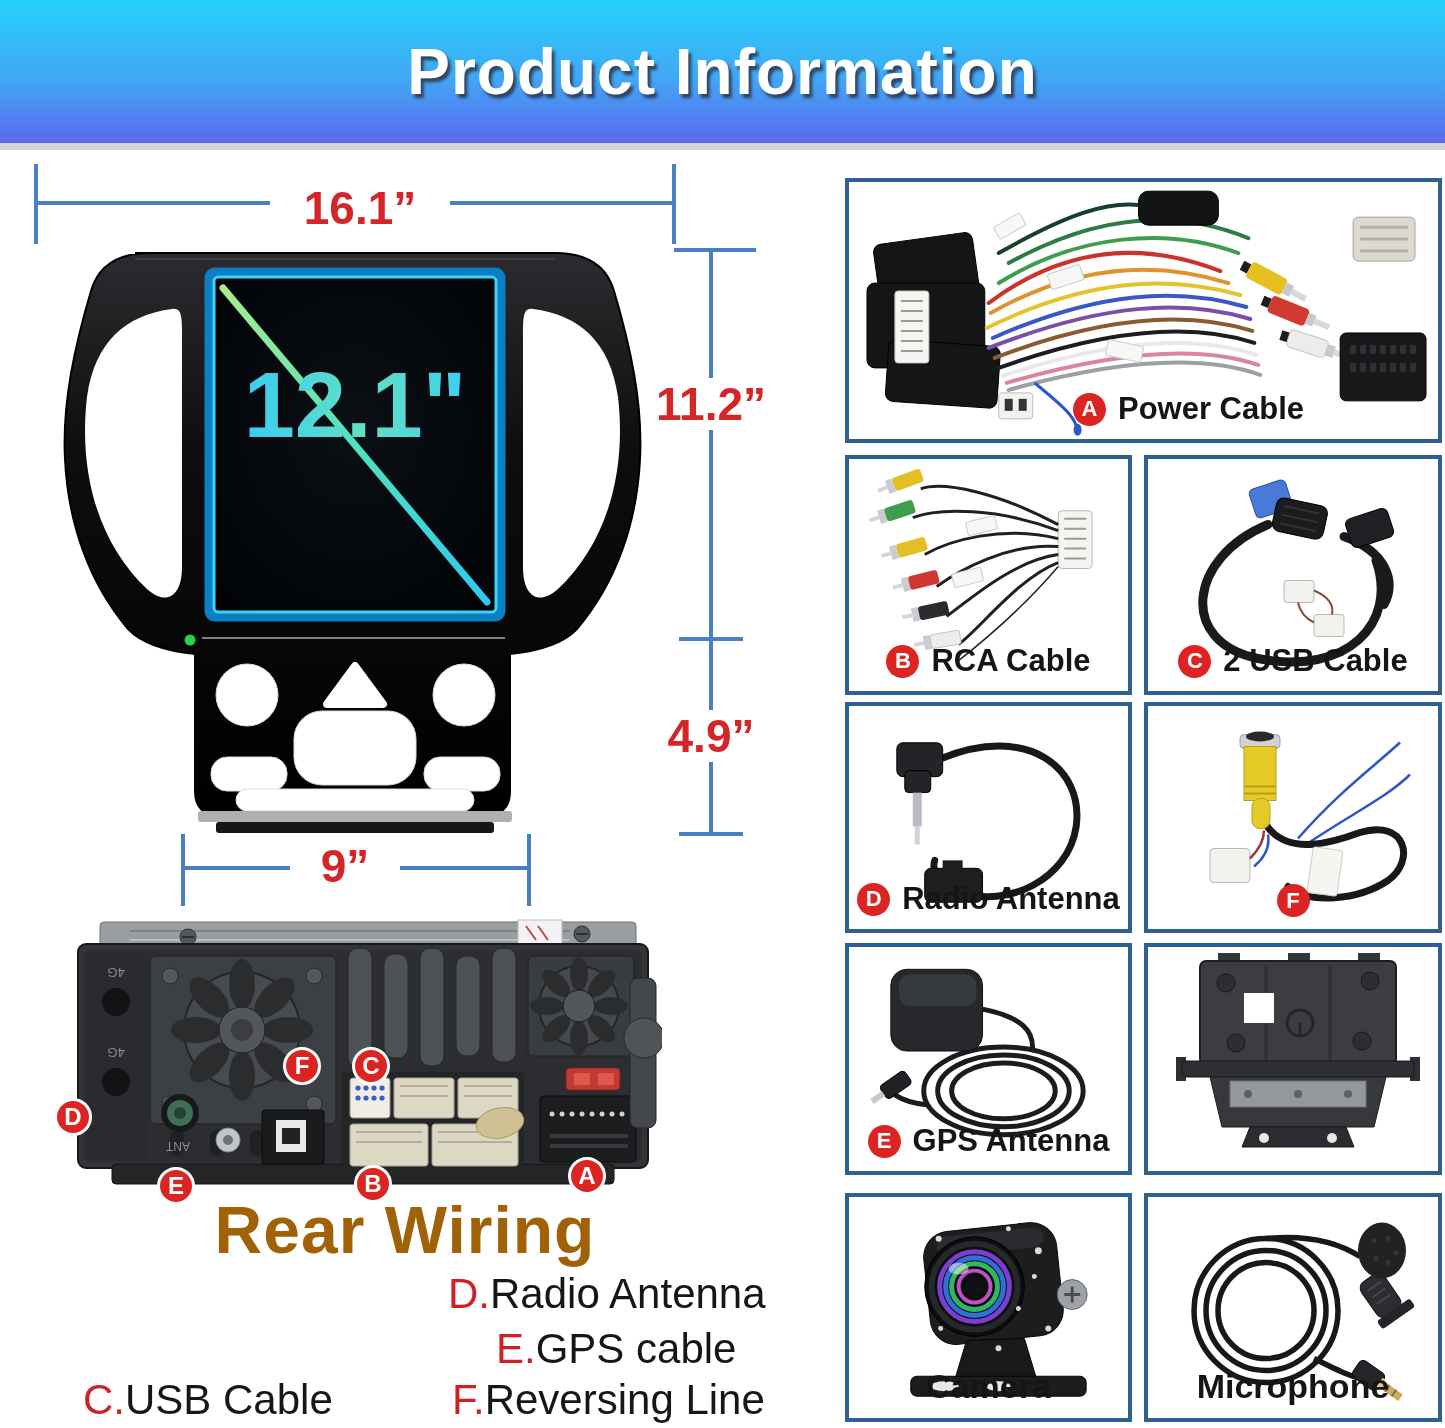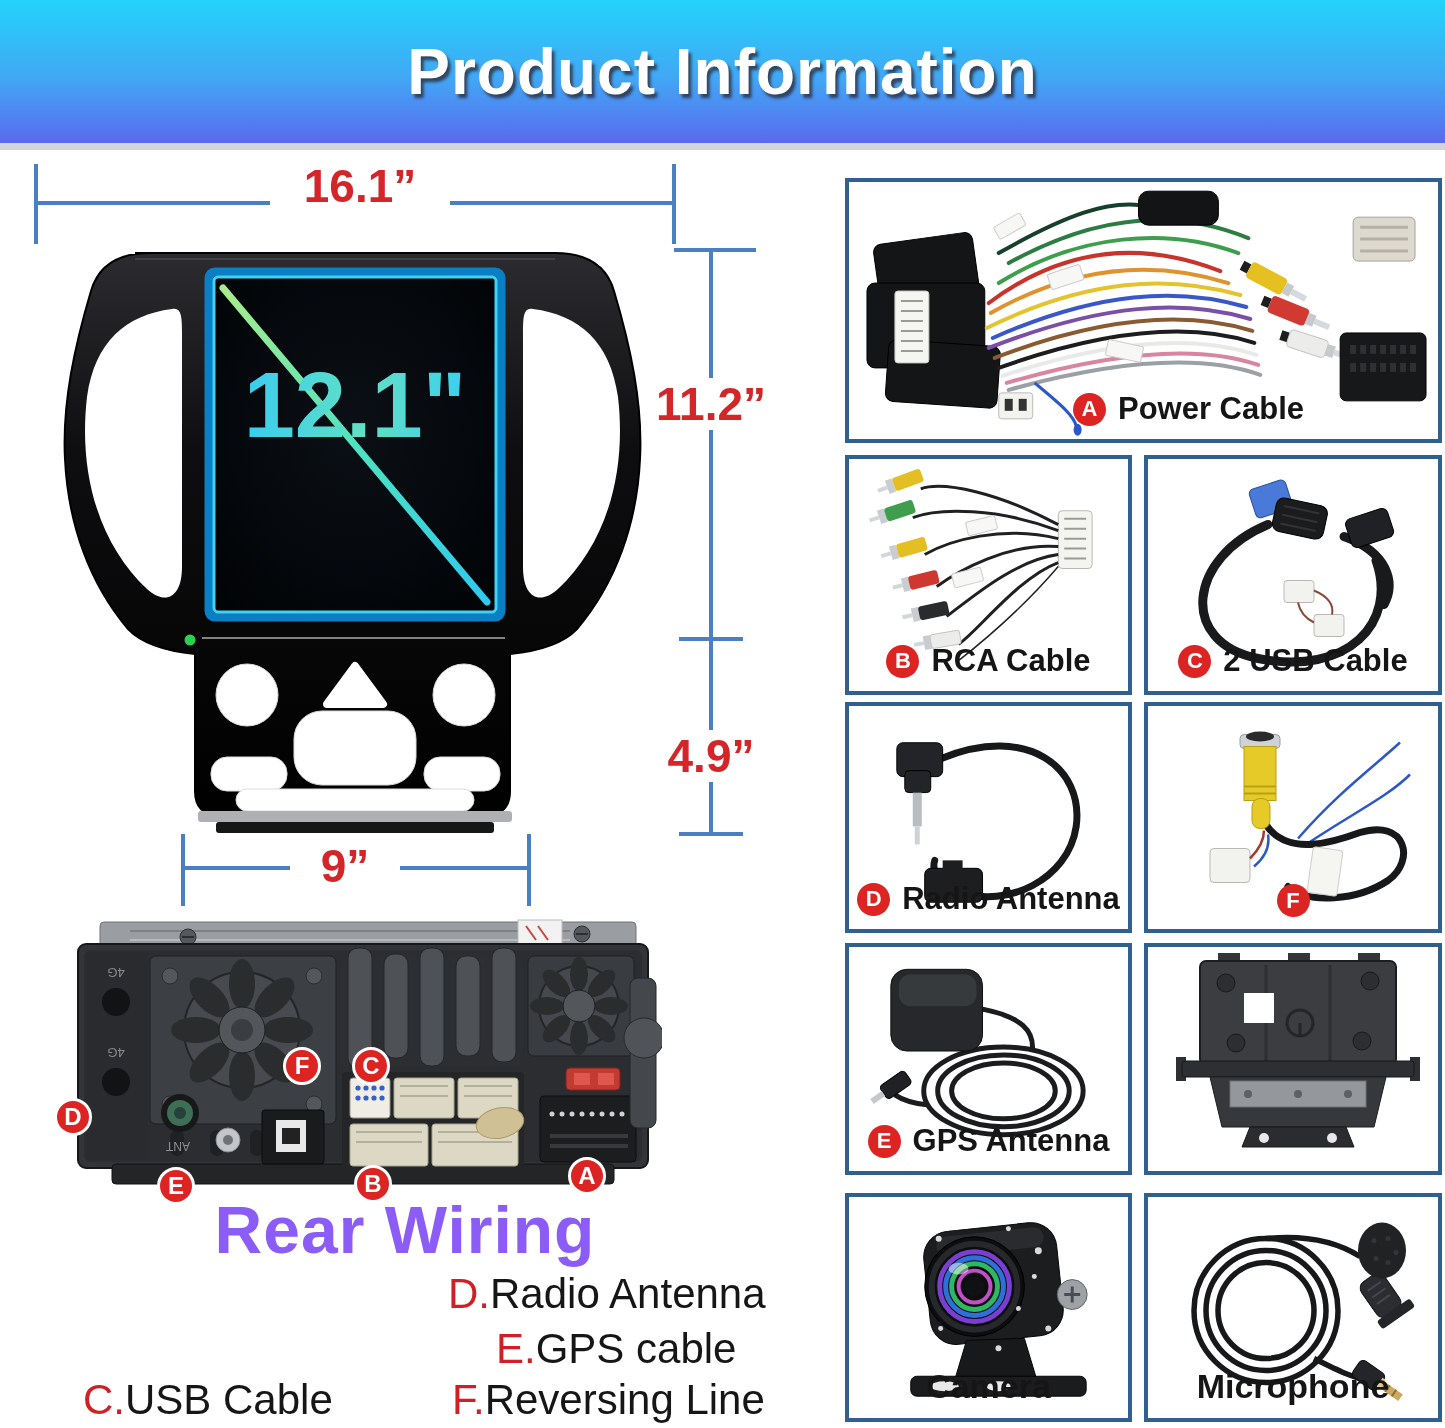--- a/index.html
+++ b/index.html
@@ -15,21 +15,21 @@
   
   .dline{position:absolute;background:#4a80c2;z-index:1;}
   .dimlabel{position:absolute;z-index:2;color:#d42528;font-weight:bold;font-size:46px;
             background:#fff;text-align:center;line-height:1.05;padding:2px 0;}
   
   .figsvg{position:absolute;z-index:1;}
   .rbadge{position:absolute;z-index:3;width:38px;height:38px;border-radius:50%;
           background:#dc2423;border:3px solid #fff;box-sizing:border-box;color:#fff;
           font-weight:bold;font-size:24px;display:flex;align-items:center;justify-content:center;}
   .rw-title{position:absolute;left:130px;top:1192px;width:550px;text-align:center;z-index:2;
-            color:#8b5cf6;font-size:66px;font-weight:bold;letter-spacing:1px;}
+            color:#a16207;font-size:66px;font-weight:bold;letter-spacing:1px;}
   .lg-item{position:absolute;z-index:2;font-size:42px;color:#161616;white-space:nowrap;}
   .lg-letter{color:#cf2027;}
   
   .acc{position:absolute;left:845px;top:178px;width:597px;height:1244px;}
   .abox{position:absolute;background:#fff;border:4px solid #2f608f;box-sizing:border-box;overflow:hidden;}
   .abox svg{position:absolute;left:0;top:0;width:100%;height:100%;}
   .alabel{position:absolute;left:0;right:0;bottom:12px;display:flex;align-items:center;
           justify-content:center;gap:12px;z-index:2;}
   .abadge{width:33px;height:33px;border-radius:50%;background:#dc2423;color:#fff;flex:0 0 auto;
           font-weight:bold;font-size:22px;display:flex;align-items:center;justify-content:center;}
@@ -50,23 +50,23 @@
   <div class="dline" style="left:34px;top:164px;width:4px;height:80px;"></div>
   <div class="dline" style="left:672px;top:164px;width:4px;height:80px;"></div>
   <div class="dline" style="left:674px;top:248px;width:82px;height:4px;"></div>
   <div class="dline" style="left:709px;top:250px;width:4px;height:585px;"></div>
   <div class="dline" style="left:679px;top:637px;width:64px;height:4px;"></div>
   <div class="dline" style="left:679px;top:832px;width:64px;height:4px;"></div>
   <div class="dline" style="left:183px;top:866px;width:346px;height:4px;"></div>
   <div class="dline" style="left:181px;top:834px;width:4px;height:72px;"></div>
   <div class="dline" style="left:527px;top:834px;width:4px;height:72px;"></div>
 
-  <div class="dimlabel" style="left:270px;top:160px;width:180px;">16.1”</div>
+  <div class="dimlabel" style="left:270px;top:182px;width:180px;">16.1”</div>
   <div class="dimlabel" style="left:641px;top:378px;width:140px;">11.2”</div>
-  <div class="dimlabel" style="left:651px;top:730px;width:120px;">4.9”</div>
+  <div class="dimlabel" style="left:651px;top:710px;width:120px;">4.9”</div>
   <div class="dimlabel" style="left:290px;top:840px;width:110px;">9”</div>
 
   <svg class="figsvg" style="left:40px;top:245px;" width="610" height="590" viewBox="0 0 610 590">
     <defs>
       <linearGradient id="bezelGrad" x1="0" y1="0" x2="0" y2="1">
         <stop offset="0" stop-color="#2c2c30"></stop>
           <stop offset="0.35" stop-color="#0e0e10"></stop>
           <stop offset="1" stop-color="#000"></stop>
       </linearGradient>
       <linearGradient id="diagGrad" x1="0" y1="0" x2="1" y2="1">

